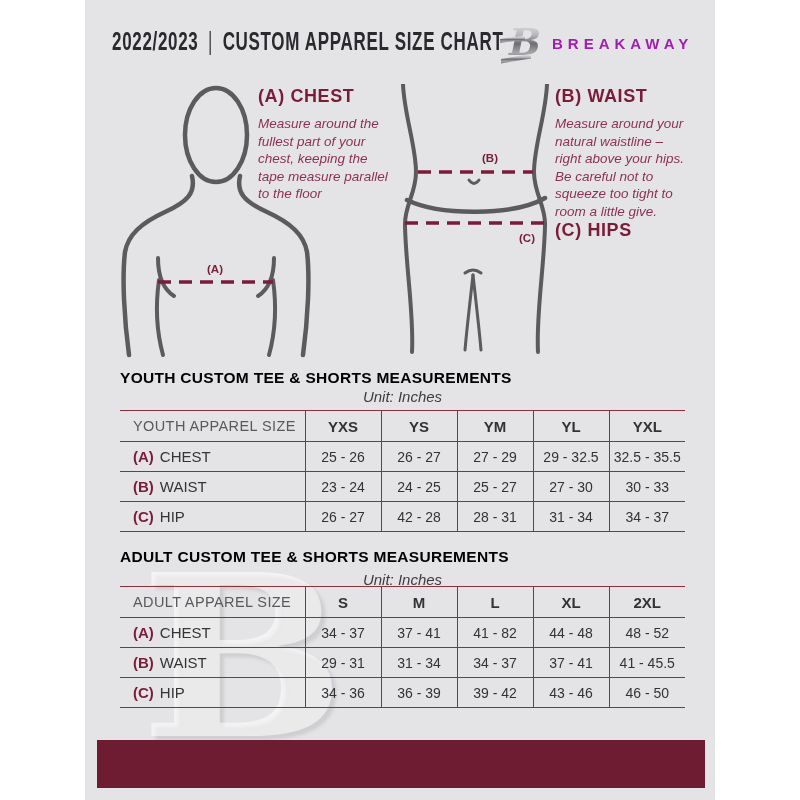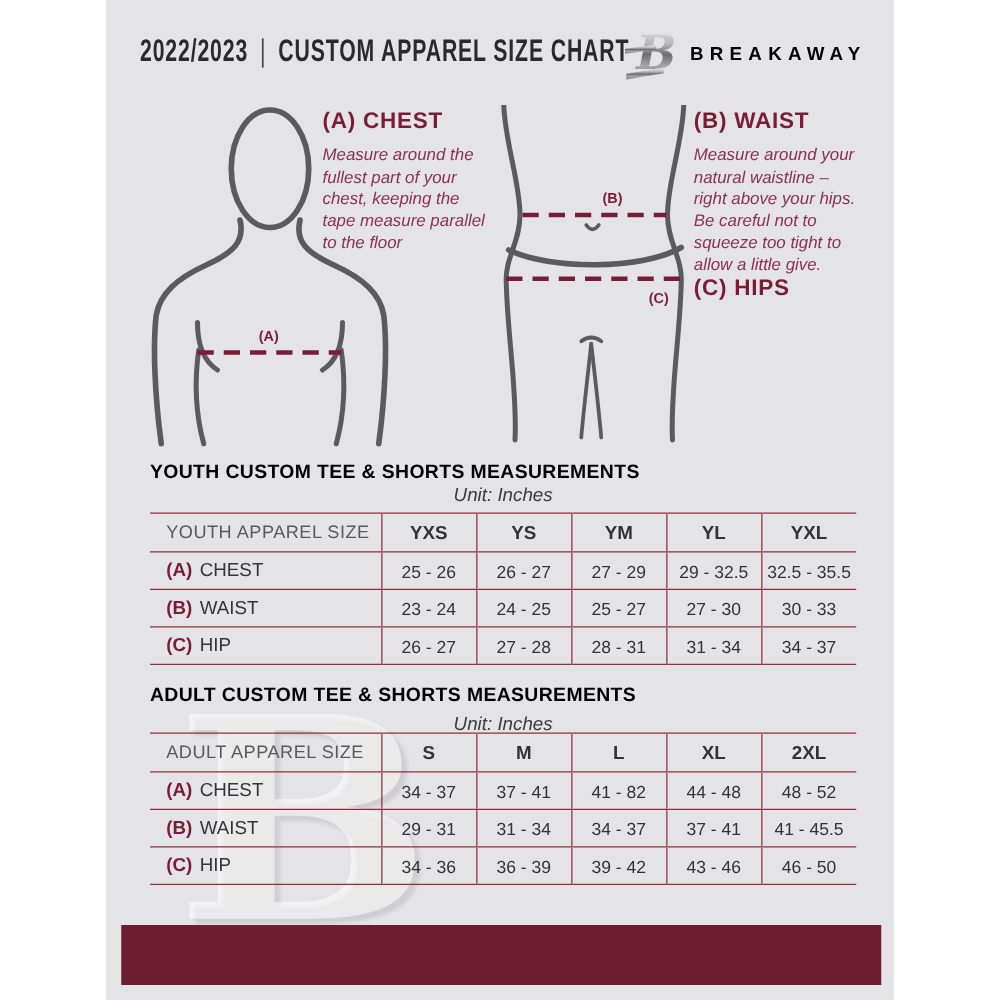--- a/index.html
+++ b/index.html
@@ -9,21 +9,21 @@
   *{margin:0;padding:0;box-sizing:border-box;}
   body{width:800px;height:800px;background:#ffffff;font-family:"Liberation Sans",sans-serif;position:relative;overflow:hidden;}
   .canvas{position:absolute;left:0;top:0;width:800px;height:800px;background:#ffffff;}
   .page{position:absolute;left:85px;top:0;width:630px;height:800px;background:var(--page_bg);overflow:hidden;}
   .page > *{position:absolute;z-index:1;}
 
   
   .h-title{left:27px;top:27px;white-space:nowrap;color:var(--ink);font-weight:800;font-size:25px;letter-spacing:1px;transform:scaleX(0.68);transform-origin:left top;}
   .h-title .divider{font-weight:400;color:#46464a;margin:0 14px;}
   .logo{left:415px;top:18px;display:flex;align-items:center;gap:10px;}
-  .brand{font-weight:700;font-size:15px;letter-spacing:5px;color:#000000;padding-top:4px;}
+  .brand{font-weight:700;font-size:15px;letter-spacing:5px;color:#a21caf;padding-top:4px;}
 
   
   .torso-svg{left:30px;top:84px;}
   .lower-svg{left:310px;top:84px;}
   .fig-line{fill:none;stroke:var(--figure);stroke-linecap:round;stroke-linejoin:round;}
   .dash{stroke:var(--maroon);stroke-width:3.5;stroke-dasharray:13 8;fill:none;}
   .marker-txt{font-family:"Liberation Sans",sans-serif;font-size:11.5px;font-weight:700;fill:var(--maroon);}
 
   
   .guide{width:152px;}
@@ -119,21 +119,21 @@
 tape measure parallel
 to the floor</div>
     </div>
     <div class="guide guide-b">
       <div class="guide-heading">(B) WAIST</div>
       <div class="guide-body">Measure around your
 natural waistline –
 right above your hips.
 Be careful not to
 squeeze too tight to
-allow a little give.</div>
+room a little give.</div>
     </div>
     <div class="guide guide-c">
       <div class="guide-heading">(C) HIPS</div>
     </div>
 
     <div class="section-title yt-title">YOUTH CUSTOM TEE &amp; SHORTS MEASUREMENTS</div>
     <div class="section-unit yt-unit">Unit: Inches</div>
     <div class="tbl-wrap yt-tbl">
       <table>
         <colgroup>
@@ -165,21 +165,21 @@
           <td class="row-label"><span class="marker">(B)</span><span>WAIST</span></td>
           <td class="val">23 - 24</td>
           <td class="val">24 - 25</td>
           <td class="val">25 - 27</td>
           <td class="val">27 - 30</td>
           <td class="val">30 - 33</td>
         </tr>
         <tr>
           <td class="row-label"><span class="marker">(C)</span><span>HIP</span></td>
           <td class="val">26 - 27</td>
-          <td class="val">27 - 28</td>
+          <td class="val">42 - 28</td>
           <td class="val">28 - 31</td>
           <td class="val">31 - 34</td>
           <td class="val">34 - 37</td>
         </tr>
       </tbody>
         </table>
     </div>
 
     <div class="section-title ad-title">ADULT CUSTOM TEE &amp; SHORTS MEASUREMENTS</div>
     <div class="section-unit ad-unit">Unit: Inches</div>

